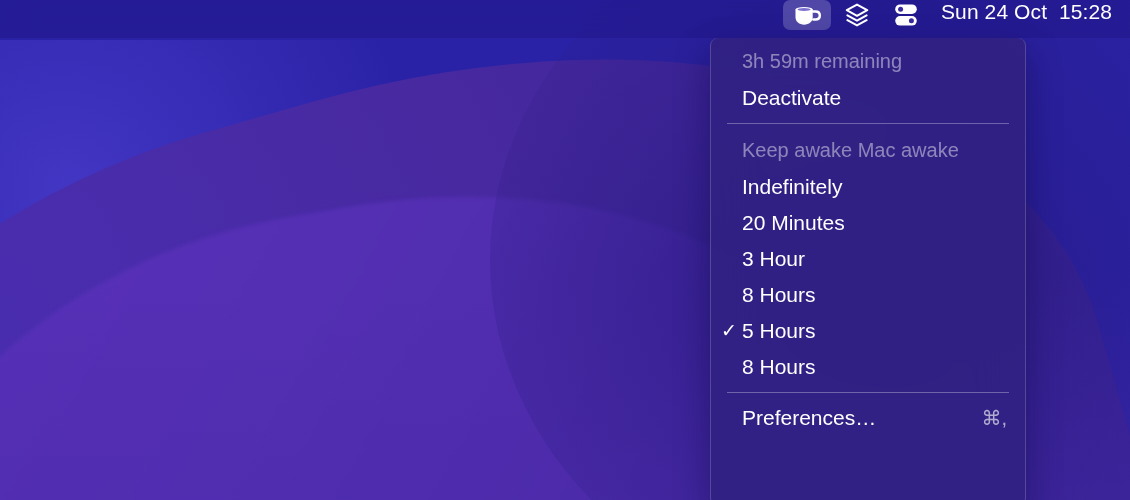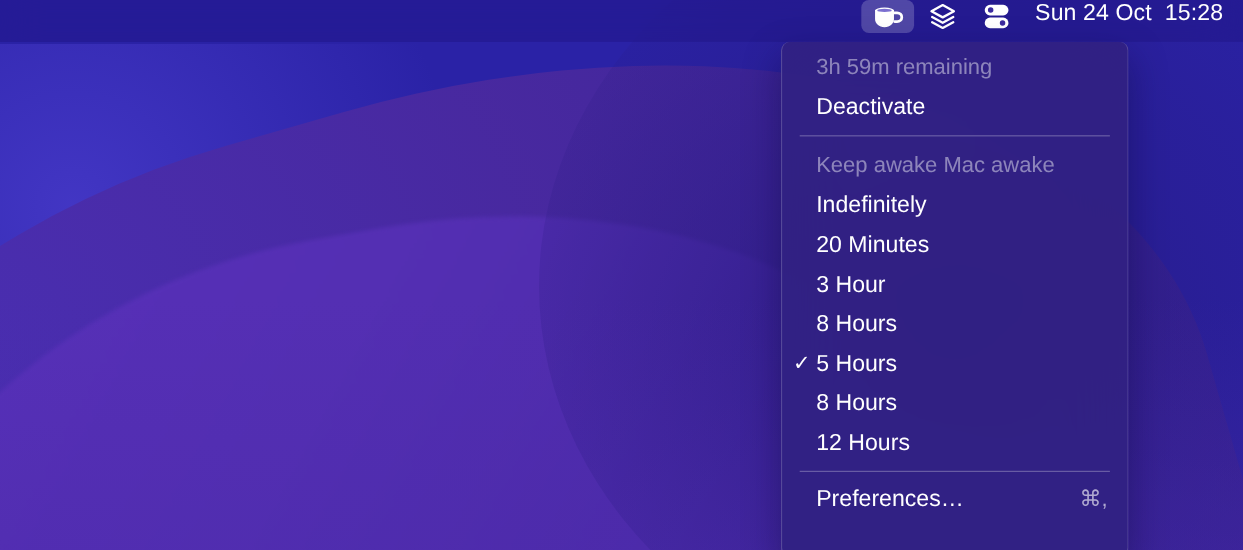--- a/index.html
+++ b/index.html
@@ -249,23 +249,20 @@
 
   <div class="menu-row">
     <span class="check">✓</span>
     <span>5 Hours</span>
   </div>
 
   <div class="menu-row">
     <span>8 Hours</span>
   </div>
 
-  <div class="menu-row">
-    <span>12 Hours</span>
-  </div>
 
   <div class="menu-sep"></div>
 
   <div class="menu-row">
     <span>Preferences…</span>
     <span class="shortcut">⌘,</span>
   </div>
 
 </div>
 

